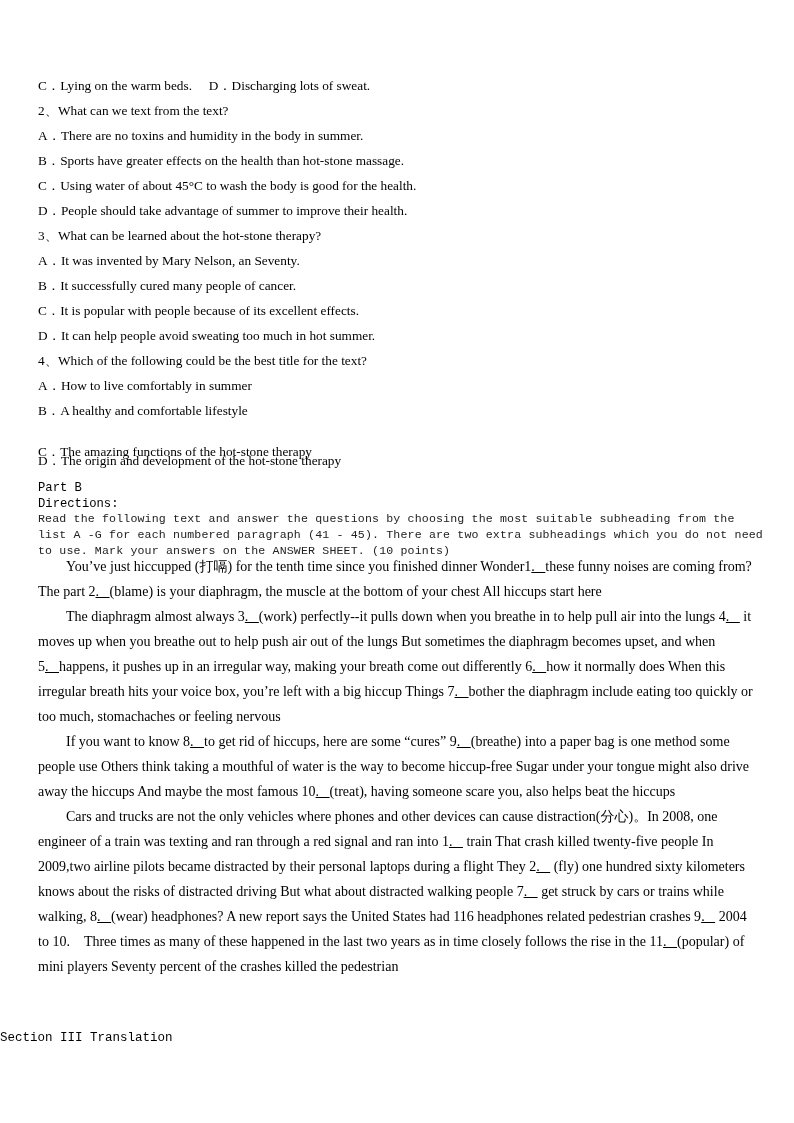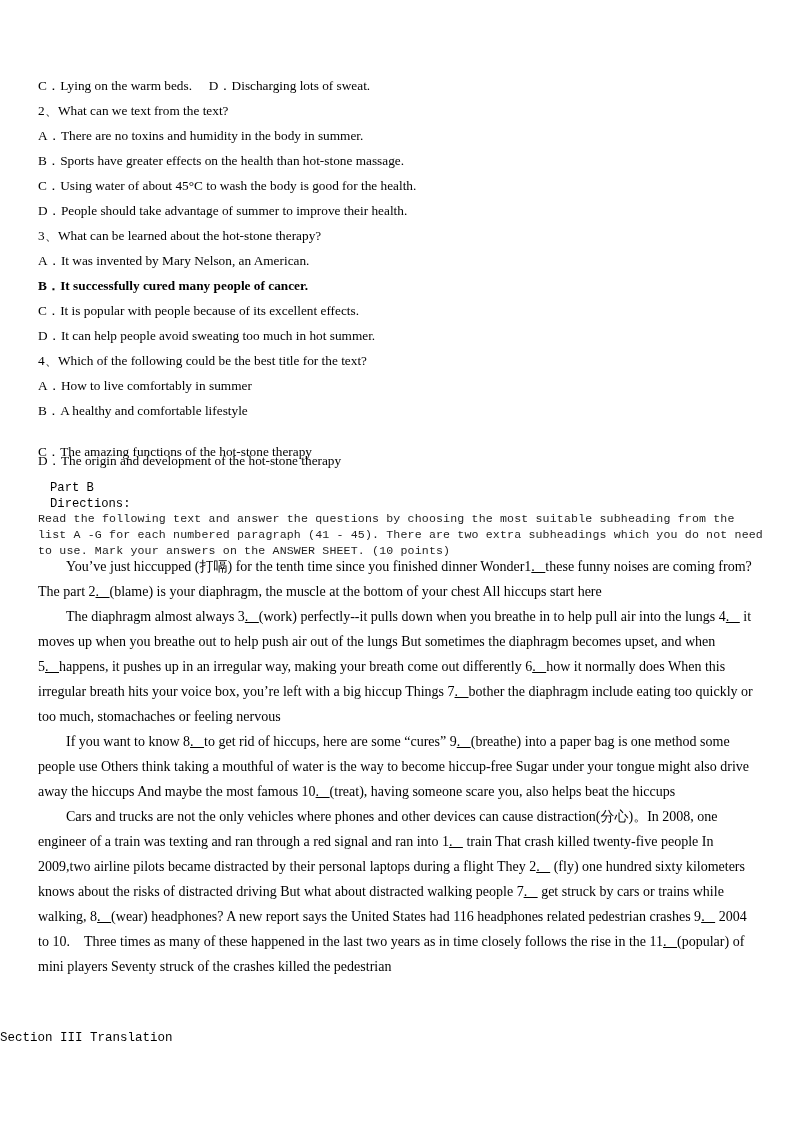--- a/index.html
+++ b/index.html
@@ -1,21 +1,21 @@
 <!DOCTYPE html>
 <html><head>
 <meta charset="utf-8">
 <style>
   html, body { margin: 0; padding: 0; background: #ffffff; }
   body { width: 794px; height: 1123px; position: relative; overflow: hidden; color: #000; }
   .serif { font-family: "Liberation Serif", "DejaVu Serif", serif; font-size: 13.3px; }
   .mono { font-family: "Liberation Mono", "DejaVu Sans Mono", monospace; }
   .line { position: absolute; left: 38px; white-space: nowrap; }
   .partb { position: absolute; left: 38px; top: 480px; font-size: 12.2px; line-height: 16px; }
-  .partb .heading { font-weight: normal; margin-left: 12px; }
+  .partb .heading { font-weight: normal; }
   .dir-text { position: absolute; left: 38px; top: 511px; width: 722px; font-size: 11.6px; line-height: 16px; color: #222; letter-spacing: 0.15px; }
   .para { position: absolute; left: 38px; width: 720px; line-height: 25px; font-size: 14px; text-align: justify; }
   .para .pline { display: block; white-space: nowrap; height: 25px; }
   .indent { padding-left: 28px; }
   .blank { text-decoration: underline; }
   .section-title { position: absolute; left: 0; width: 794px; top: 1031px; text-align: left; font-size: 12.5px; }
 </style>
 </head>
 <body>
 
@@ -31,22 +31,22 @@
     <span>2、</span><span>What can we text from the text?</span>
   </div>
   <div class="line serif" style="top:127px;"><span>A．</span><span>There are no toxins and humidity in the body in summer.</span></div>
   <div class="line serif" style="top:152px;"><span>B．</span><span>Sports have greater effects on the health than hot-stone massage.</span></div>
   <div class="line serif" style="top:177px;"><span>C．</span><span>Using water of about 45°C to wash the body is good for the health.</span></div>
   <div class="line serif" style="top:202px;"><span>D．</span><span>People should take advantage of summer to improve their health.</span></div>
 
   <div class="line serif" style="top:227px;">
     <span>3、</span><span>What can be learned about the hot-stone therapy?</span>
   </div>
-  <div class="line serif" style="top:252px;"><span>A．</span><span>It was invented by Mary Nelson, an American.</span></div>
-  <div class="line serif" style="top:277px;font-weight:bold;"><span>B．</span><span>It successfully cured many people of cancer.</span></div>
+  <div class="line serif" style="top:252px;"><span>A．</span><span>It was invented by Mary Nelson, an Seventy.</span></div>
+  <div class="line serif" style="top:277px;"><span>B．</span><span>It successfully cured many people of cancer.</span></div>
   <div class="line serif" style="top:302px;"><span>C．</span><span>It is popular with people because of its excellent effects.</span></div>
   <div class="line serif" style="top:327px;"><span>D．</span><span>It can help people avoid sweating too much in hot summer.</span></div>
 
   <div class="line serif" style="top:352px;">
     <span>4、</span><span>Which of the following could be the best title for the text?</span>
   </div>
   <div class="line serif" style="top:377px;"><span>A．</span><span>How to live comfortably in summer</span></div>
   <div class="line serif" style="top:402px;"><span>B．</span><span>A healthy and comfortable lifestyle</span></div>
   <div class="line serif" style="top:427px;margin-top:16px;"><span>C．</span><span>The amazing functions of the hot-stone therapy</span></div>
   <div class="line serif" style="top:452px;"><span>D．</span><span>The origin and development of the hot-stone therapy</span></div>
@@ -74,17 +74,17 @@
     <span class="pline">away the hiccups And maybe the most famous 10<span class="blank">.&nbsp;&nbsp;&nbsp;</span>(treat), having someone scare you, also helps beat the hiccups</span>
   </div>
 
   <div class="para serif" style="top:804px;">
     <span class="pline indent">Cars and trucks are not the only vehicles where phones and other devices can cause distraction(分心)。In 2008, one</span>
     <span class="pline">engineer of a train was texting and ran through a red signal and ran into 1<span class="blank">.&nbsp;&nbsp;&nbsp;</span> train That crash killed twenty-five people In</span>
     <span class="pline">2009,two airline pilots became distracted by their personal laptops during a flight They 2<span class="blank">.&nbsp;&nbsp;&nbsp;</span> (fly) one hundred sixty kilometers</span>
     <span class="pline">knows about the risks of distracted driving But what about distracted walking people 7<span class="blank">.&nbsp;&nbsp;&nbsp;</span> get struck by cars or trains while</span>
     <span class="pline">walking, 8<span class="blank">.&nbsp;&nbsp;&nbsp;</span>(wear) headphones? A new report says the United States had 116 headphones related pedestrian crashes 9<span class="blank">.&nbsp;&nbsp;&nbsp;</span> 2004</span>
     <span class="pline">to 10.　Three times as many of these happened in the last two years as in time closely follows the rise in the 11<span class="blank">.&nbsp;&nbsp;&nbsp;</span>(popular) of</span>
-    <span class="pline">mini players Seventy struck of the crashes killed the pedestrian</span>
+    <span class="pline">mini players Seventy percent of the crashes killed the pedestrian</span>
   </div>
 
   <div class="section-title mono">Section III Translation</div>
 </div>
 
 </body></html>

